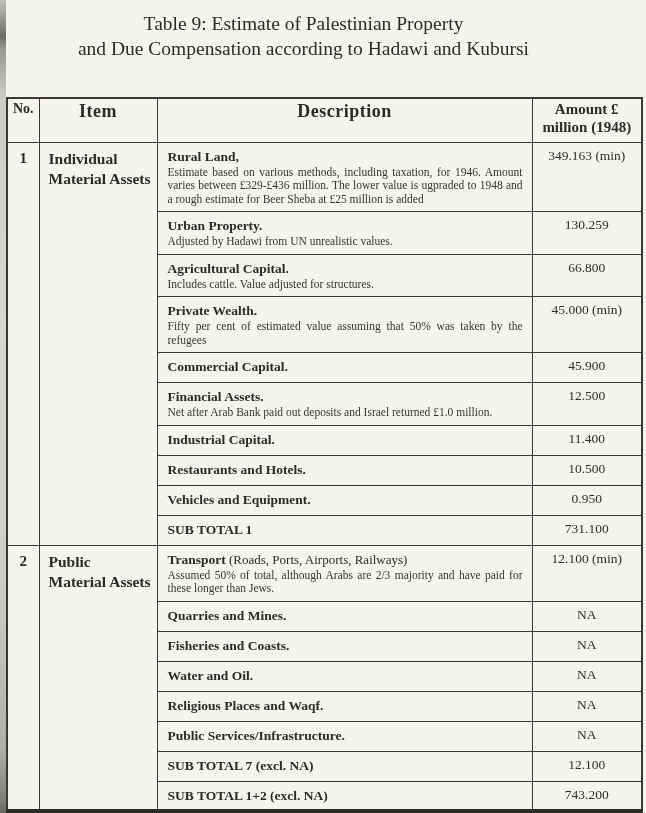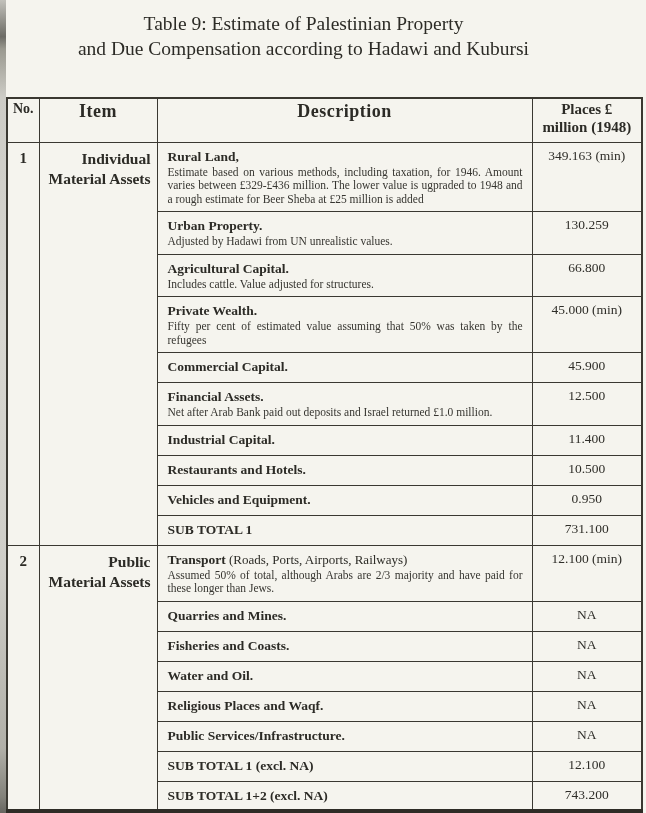--- a/index.html
+++ b/index.html
@@ -68,21 +68,20 @@
     font-size: 15px;
     padding-top: 7px;
     vertical-align: top;
   }
   td.cell-item {
     font-weight: bold;
     font-size: 15.5px;
     line-height: 20px;
     padding: 6px 6px 0 9px;
     vertical-align: top;
-    text-align: right;
   }
   td.cell-desc {
     padding: 4px 9px 5px 10px;
   }
   .desc-title {
     font-weight: bold;
     font-size: 13.5px;
     line-height: 16px;
   }
   .desc-suffix {
@@ -119,21 +118,21 @@
     <col style="width:118px">
     <col style="width:375px">
     <col style="width:110px">
   </colgroup>
   <thead>
     <tr>
       <th class="h-no">No.</th>
       <th class="h-item">Item</th>
       <th class="h-desc">Description</th>
       <th class="h-amount">
-        <div>Places £</div>
+        <div>Amount £</div>
         <div>million (1948)</div>
       </th>
     </tr>
   </thead>
   <tbody>
       <tr>
         <td class="cell-no" rowspan="10">1</td>
         <td class="cell-item" rowspan="10">Individual Material Assets</td>
         <td class="cell-desc"><span class="desc-title">Rural Land,</span><div class="desc-note">Estimate based on various methods, including taxation, for 1946. Amount varies between £329-£436 million. The lower value is ugpraded to 1948 and a rough estimate for Beer Sheba at £25 million is added</div></td>
         <td class="cell-amount">349.163 (min)</td>
@@ -194,21 +193,21 @@
       </tr>
       <tr>
         <td class="cell-desc"><span class="desc-title">Religious Places and Waqf.</span></td>
         <td class="cell-amount">NA</td>
       </tr>
       <tr>
         <td class="cell-desc"><span class="desc-title">Public Services/Infrastructure.</span></td>
         <td class="cell-amount">NA</td>
       </tr>
       <tr>
-        <td class="cell-desc"><span class="desc-title">SUB TOTAL 1 (excl. NA)</span></td>
+        <td class="cell-desc"><span class="desc-title">SUB TOTAL 7 (excl. NA)</span></td>
         <td class="cell-amount">12.100</td>
       </tr>
       <tr>
         <td class="cell-desc"><span class="desc-title">SUB TOTAL 1+2 (excl. NA)</span></td>
         <td class="cell-amount">743.200</td>
       </tr>
     </tbody>
 </table>
 
 </body></html>

